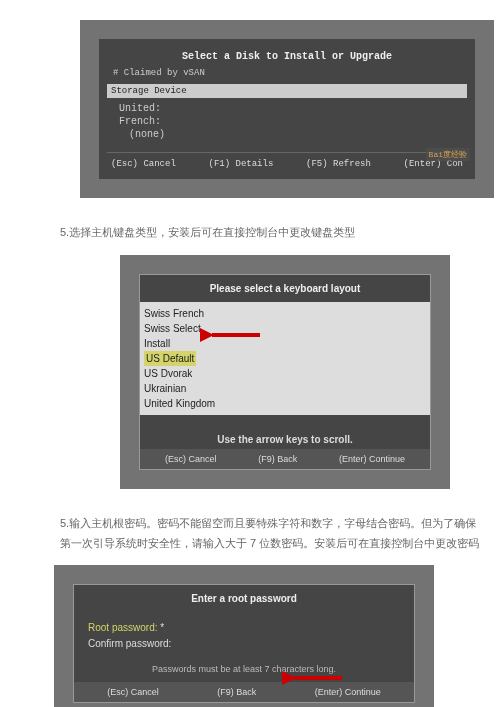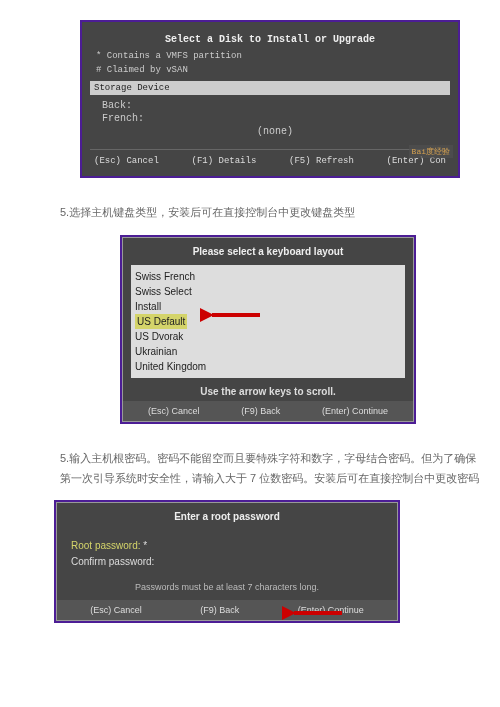--- a/index.html
+++ b/index.html
@@ -14,22 +14,22 @@
   .section {
     margin-bottom: 25px;
   }
   .caption {
     color: #666;
     font-size: 11px;
     margin: 15px 0 12px 40px;
     line-height: 1.8;
   }
   .outer-frame {
-    background: #4c1d95;
-    padding: 2px;
+    background: #737373;
+    padding: 19px;
     display: inline-block;
   }
   .inner-frame {
     background: #454545;
     padding: 8px;
     font-family: 'Courier New', monospace;
     color: #ccc;
     font-size: 10px;
     position: relative;
   }
@@ -84,37 +84,38 @@
     text-align: center;
     padding: 8px;
     color: #eee;
     font-weight: bold;
     font-size: 10px;
     border-radius: 9px;
   }
   .kb-list {
     background: #ddd;
     color: #222;
-    margin: 0 8px;
+    margin: 0 0;
     padding: 4px;
     font-size: 10px;
     line-height: 1.5;
   }
   .kb-selected {
     background: #d4d46a;
     color: #222;
     display: inline-block;
     padding: 0 2px;
   }
   .kb-hint {
     text-align: center;
     padding: 8px 0 4px 0;
     color: #ddd;
     font-size: 10px;
     font-weight: bold;
+    margin-top: 11px;
   }
   .kb-footer {
     display: flex;
     justify-content: space-around;
     background: #555;
     padding: 5px 4px;
     font-size: 9px;
     color: #ddd;
   }
   .pw-box {
@@ -196,27 +197,26 @@
   }
 </style>
 </head>
 <body>
 
 <div class="section">
   <div class="screenshot-wrap">
     <div class="outer-frame">
       <div class="inner-frame" style="width:360px;">
         <div class="title-line">Select a Disk to Install or Upgrade</div>
-        <div class="sub-info">* Contains a VMFS partition</div>
         <div class="sub-info"># Claimed by vSAN</div>
         <div class="panel-label">Storage Device</div>
         <div class="panel-body">
-          <div class="row-text">Back:</div>
+          <div class="row-text">United:</div>
           <div class="row-text">French:</div>
-          <div class="row-text" style="margin-left:10px;text-align:center;">(none)</div>
+          <div class="row-text" style="margin-left:10px;">(none)</div>
         </div>
         <div class="footer-bar">
           <span>(Esc) Cancel</span>
           <span>(F1) Details</span>
           <span>(F5) Refresh</span>
           <span>(Enter) Con</span>
         </div>
         <div class="watermark">Bai度经验</div>
       </div>
     </div>

